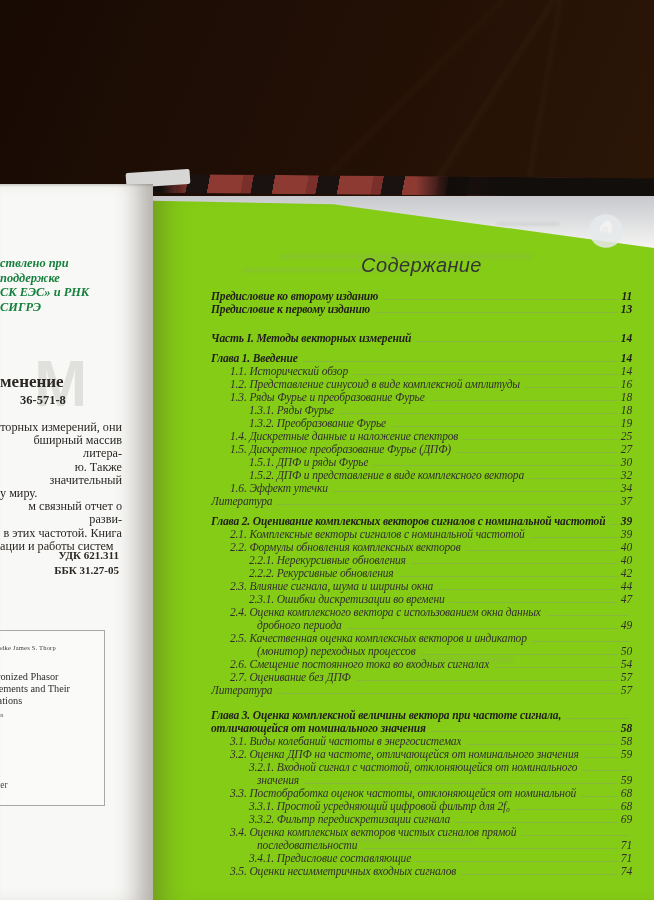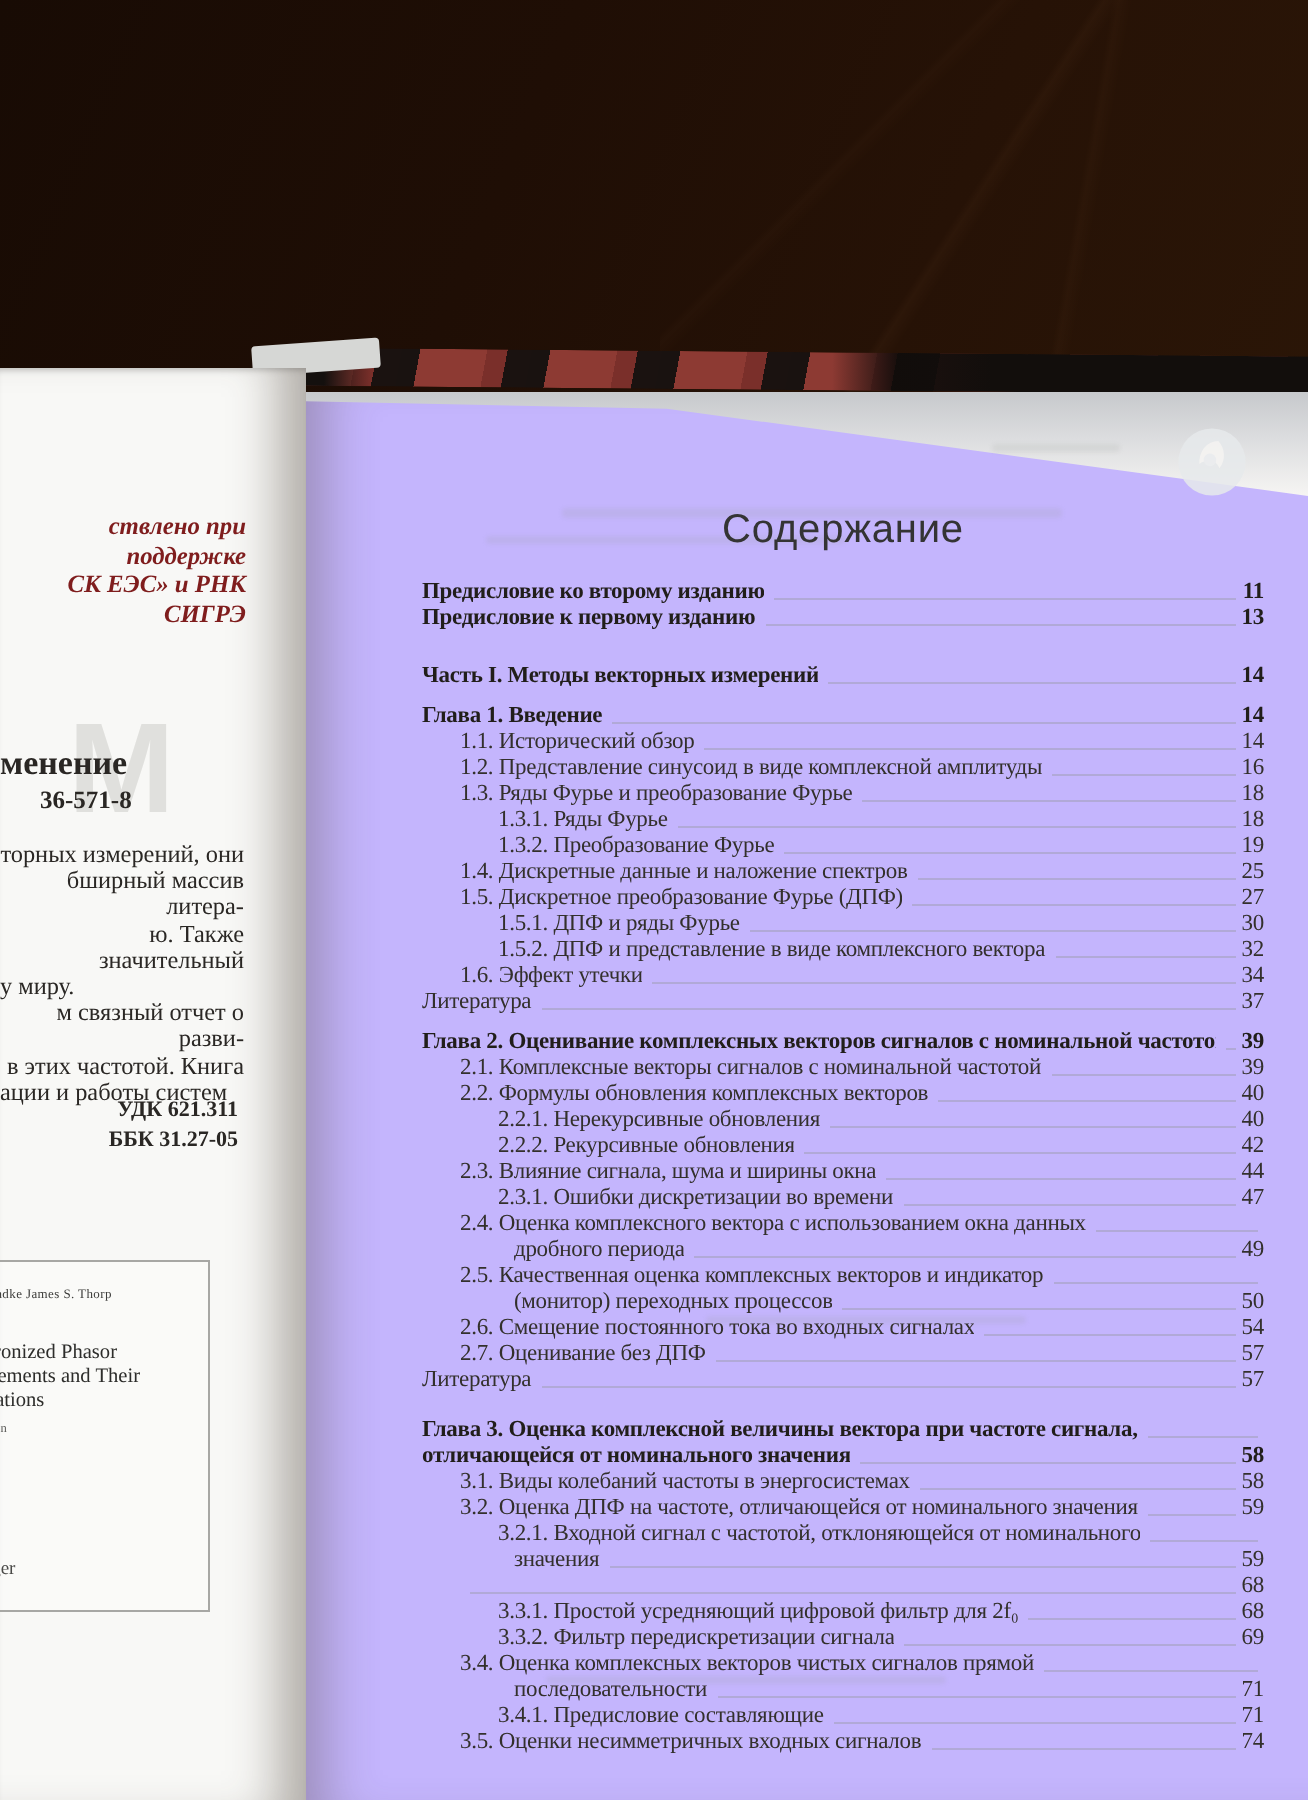--- a/index.html
+++ b/index.html
@@ -22,43 +22,43 @@
       background:
         linear-gradient(to right,#14100e 0 26px,rgba(20,16,14,0) 50px 280px,rgba(16,12,10,.9) 312px,#120e0c 360px 520px),
         repeating-linear-gradient(100deg,#191210 0 9px,#8d3a33 9px 42px,#7a2f2a 42px 52px,#1a1210 52px 64px);}
   .page-corner{position:absolute;left:126px;top:171px;width:64px;height:15px;
       background:#d6d7d5;transform:rotate(-4deg);border-radius:2px;}
 
   
   .left-page{position:absolute;left:0;top:184px;width:153px;height:716px;
       background:#f8f8f6;color:#2a2724;
       box-shadow:inset -28px 0 24px -14px rgba(62,52,42,.38),inset 0 3px 3px -2px rgba(0,0,0,.22);}
-  .support{position:absolute;top:72px;left:0;right:30px;text-align:right;
-      font-style:italic;font-weight:700;font-size:12.4px;line-height:14.5px;color:#7f1d1d;}
+  .support{position:absolute;top:72px;left:0;right:30px;text-align:left;
+      font-style:italic;font-weight:700;font-size:12.4px;line-height:14.5px;color:#15803d;}
   .watermark{position:absolute;top:168px;left:34px;
       font-family:"Liberation Sans",sans-serif;font-weight:700;font-size:64px;line-height:1;
       color:#e0e0dd;}
   .app-frag{position:absolute;top:188px;left:0;font-weight:700;font-size:17px;}
   .isbn-frag{position:absolute;top:209px;left:0;font-size:12.5px;font-weight:700;padding-left:20px;}
   .annot{position:absolute;top:237px;left:0;width:130px;font-size:12.2px;line-height:13.2px;}
   .annot .al-r{text-align:right;padding-right:8px;}
   .annot .al-l{text-align:left;}
   .codes{position:absolute;top:364px;left:0;right:34px;text-align:right;
       font-weight:700;font-size:11px;line-height:14.5px;}
   .cover-box{position:absolute;top:446px;left:-28px;width:133px;height:176px;
       border:1px solid #a7a7a4;padding-left:30px;background:rgba(255,255,255,.25);}
   .cb-authors{position:absolute;top:13px;left:4px;font-size:6.5px;color:#3d3d3b;letter-spacing:.2px;white-space:nowrap;}
   .cb-title{position:absolute;top:40px;left:4px;font-size:10.3px;line-height:11.8px;color:#2d2d2b;}
   .cb-edition{position:absolute;top:80px;left:4px;font-size:6.3px;color:#5a5a58;}
   .cb-publisher{position:absolute;bottom:15px;left:2px;font-size:9.5px;color:#4a4a48;}
 
   
   .right-page{position:absolute;left:153px;top:196px;width:501px;height:704px;
-      background:#c4b5fd;color:#33302c;
-      box-shadow:inset 26px 0 26px -16px rgba(70,58,45,.32);}
+      background:#84cc16;color:#33302c;
+      box-shadow:inset 26px 0 26px -16px rgba(70,58,45,.32);font-style:italic;}
   .top-edge{position:absolute;top:0;left:0;right:0;height:52px;
       background:linear-gradient(to bottom,#c7c9cc 0%,#dcdddf 45%,#f6f5f3 100%);
       clip-path:polygon(100% 0,100% 100%,36% 16%,0 9%,0 0);}
   .logo-swirl{position:absolute;left:432px;top:14px;width:42px;height:42px;opacity:.85;}
   .ghost{position:absolute;background:rgba(148,156,145,.15);filter:blur(1px);border-radius:2px;}
 
   .content{position:absolute;left:0;top:0;right:0;bottom:0;padding:58px 22px 0 58px;}
   .toc-title{font-family:"Liberation Sans",sans-serif;font-size:20px;line-height:22px;
       text-align:center;color:#343434;letter-spacing:.4px;margin-bottom:14px;}
   .toc{font-size:11.5px;line-height:13px;letter-spacing:-.15px;}
@@ -305,20 +305,21 @@
             <span class="t">3.2.1.  Входной сигнал с частотой, отклоняющейся от номинального</span>
             <span class="leader"></span>
             <span class="p"></span>
           </div>
           <div class="row i3">
             <span class="t">значения</span>
             <span class="leader"></span>
             <span class="p">59</span>
           </div>
           <div class="row i1">
+            <span class="t">3.3.  Постобработка оценок частоты, отклоняющейся от номинальной</span>
             <span class="leader"></span>
             <span class="p">68</span>
           </div>
           <div class="row i2">
             <span class="t">3.3.1.  Простой усредняющий цифровой фильтр для 2f₀</span>
             <span class="leader"></span>
             <span class="p">68</span>
           </div>
           <div class="row i2">
             <span class="t">3.3.2.  Фильтр передискретизации сигнала</span>

